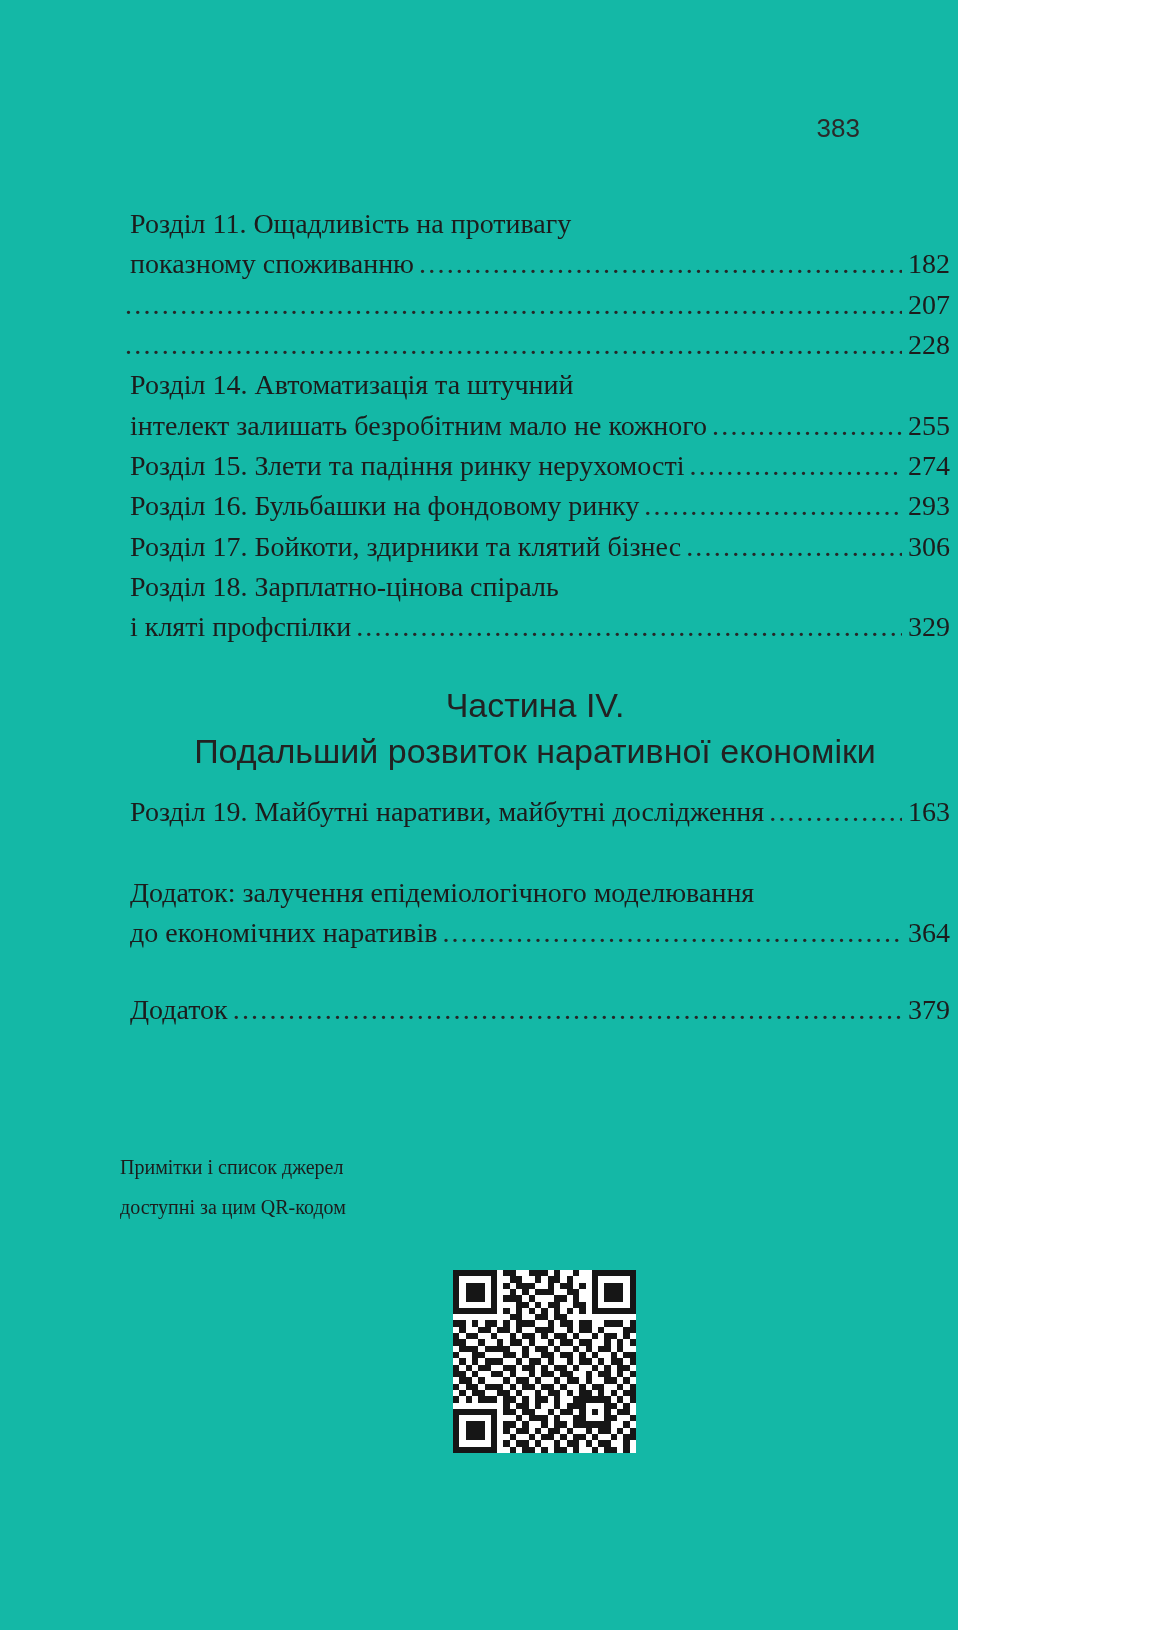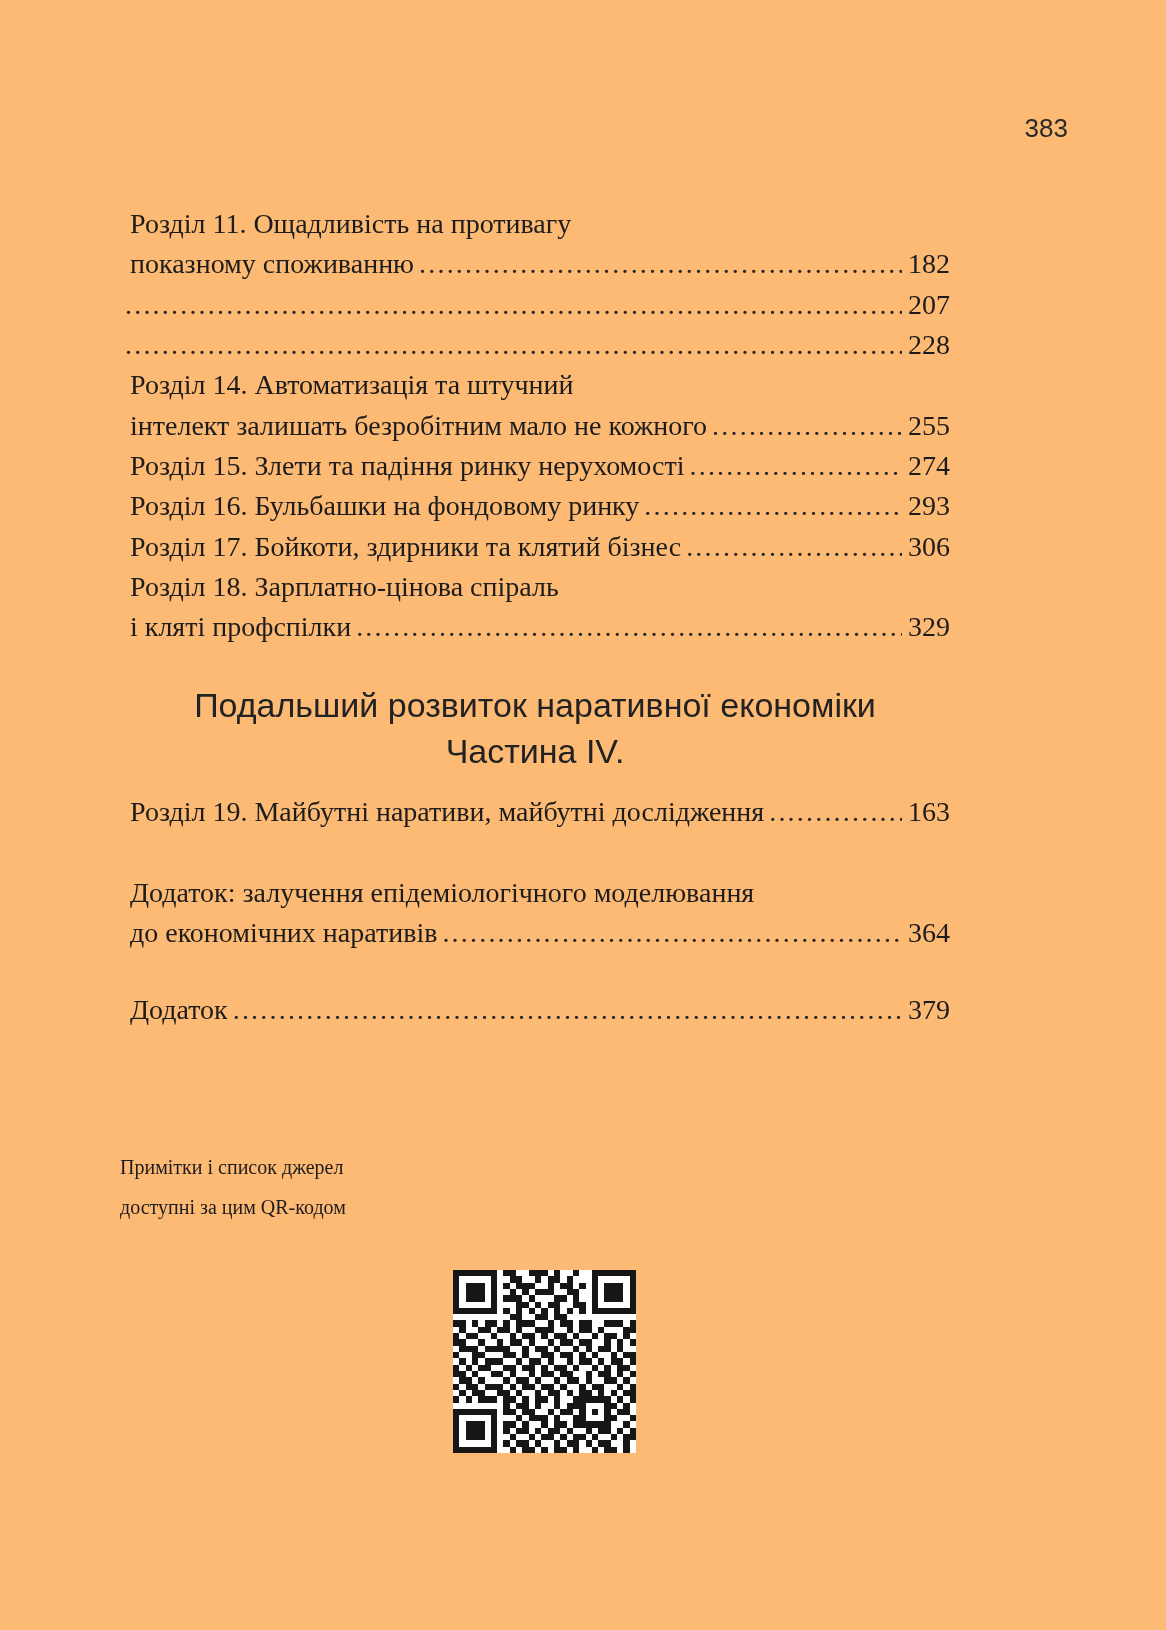--- a/index.html
+++ b/index.html
@@ -1,19 +1,19 @@
 <!DOCTYPE html>
 <html><head>
 <meta charset="utf-8">
 <style>
   html,body{margin:0;padding:0;background:#ffffff;}
   .page{
     position:relative;
-    width:1166px;height:1630px;
-    background:#fdba74;
+    width:958px;height:1630px;
+    background:#14b8a6;
     font-family:"Liberation Serif", serif;
     color:#1c1c1c;
     overflow:hidden;
   }
   .page-num{
     position:absolute;top:114px;right:98px;
     font-family:"Liberation Sans", sans-serif;
     font-size:26px;line-height:28px;color:#2a2a2a;
   }
   .toc-block{
@@ -113,22 +113,22 @@
     <span class="toc-page"></span>
   </div>
       <div class="toc-row">
     <span class="toc-label">і кляті профспілки</span>
     <span class="dots">................................................................................................................................................................</span>
     <span class="toc-page">329</span>
   </div>
     </div>
 
   <div class="part-heading">
+    <div>Частина IV.</div>
     <div>Подальший розвиток наративної економіки</div>
-    <div>Частина IV.</div>
   </div>
 
   <div class="toc-block" id="toc-part4-item">
       <div class="toc-row">
     <span class="toc-label">Розділ 19. Майбутні наративи, майбутні дослідження</span>
     <span class="dots">................................................................................................................................................................</span>
     <span class="toc-page">163</span>
   </div>
     </div>
 

